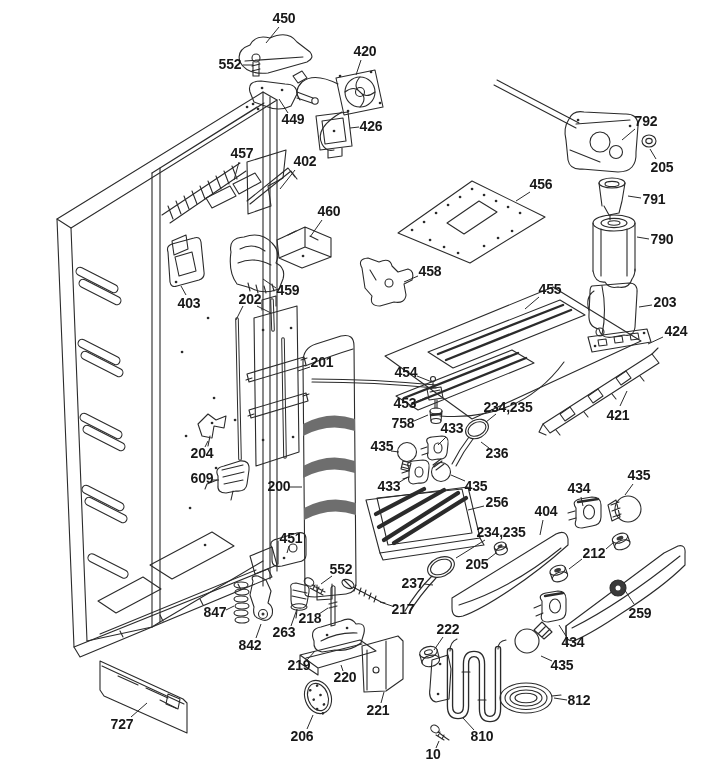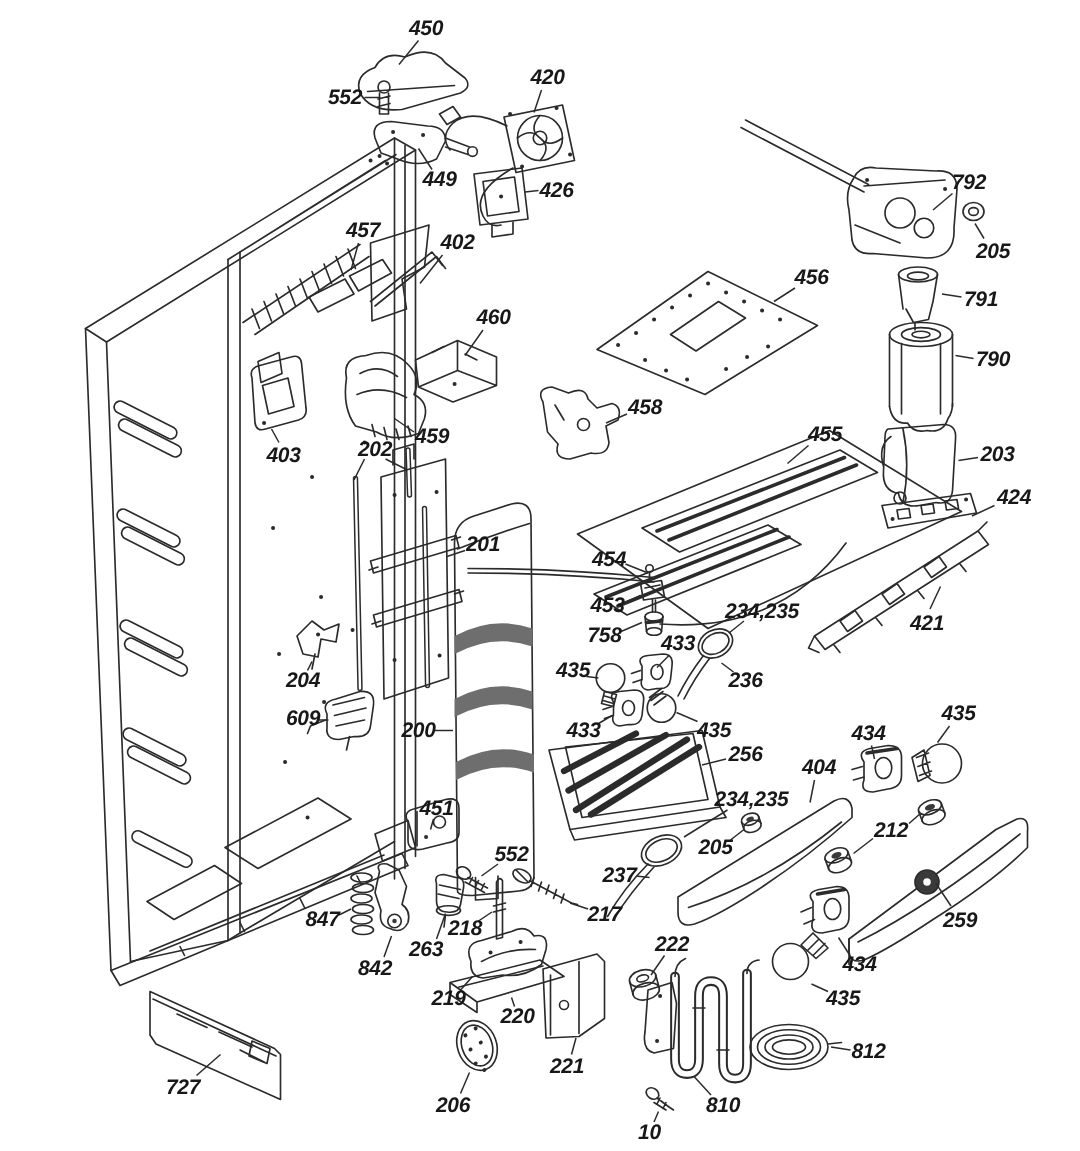--- a/index.html
+++ b/index.html
@@ -1,17 +1,17 @@
 <!DOCTYPE html>
 <html style="--line: #2b2b2b; --label: #181818; --bg: #ffffff; --label-size: 14px;"><head>
 <meta charset="utf-8">
 <style>
   :root{ --line:#2b2b2b; --label:#181818; --bg:#ffffff; --label-size:14px; }
   html,body{margin:0;padding:0;background:var(--bg);}
-  .stage{width:720px;height:767px;position:relative;background:var(--bg);overflow:hidden;font-style:italic;}
+  .stage{width:720px;height:767px;position:relative;background:var(--bg);overflow:hidden;}
   svg{display:block;}
   #artwork{stroke:var(--line);fill:none;stroke-width:1.1;stroke-linecap:round;stroke-linejoin:round;}
   #artwork .fill-dark{fill:#3a3a3a;stroke:none;}
   #artwork .fill-mid{fill:#6e6e6e;stroke:none;}
   #artwork .thick{stroke-width:2.4;}
   #artwork .bar{stroke-width:4.2;}
   #artwork .tube-outer{stroke-width:6.5;}
   #artwork .tube-inner{stroke:#ffffff;stroke-width:3.8;}
   #artwork .rod-outer{stroke-width:3.6;}
   #artwork .rod-inner{stroke:#ffffff;stroke-width:1.6;}

